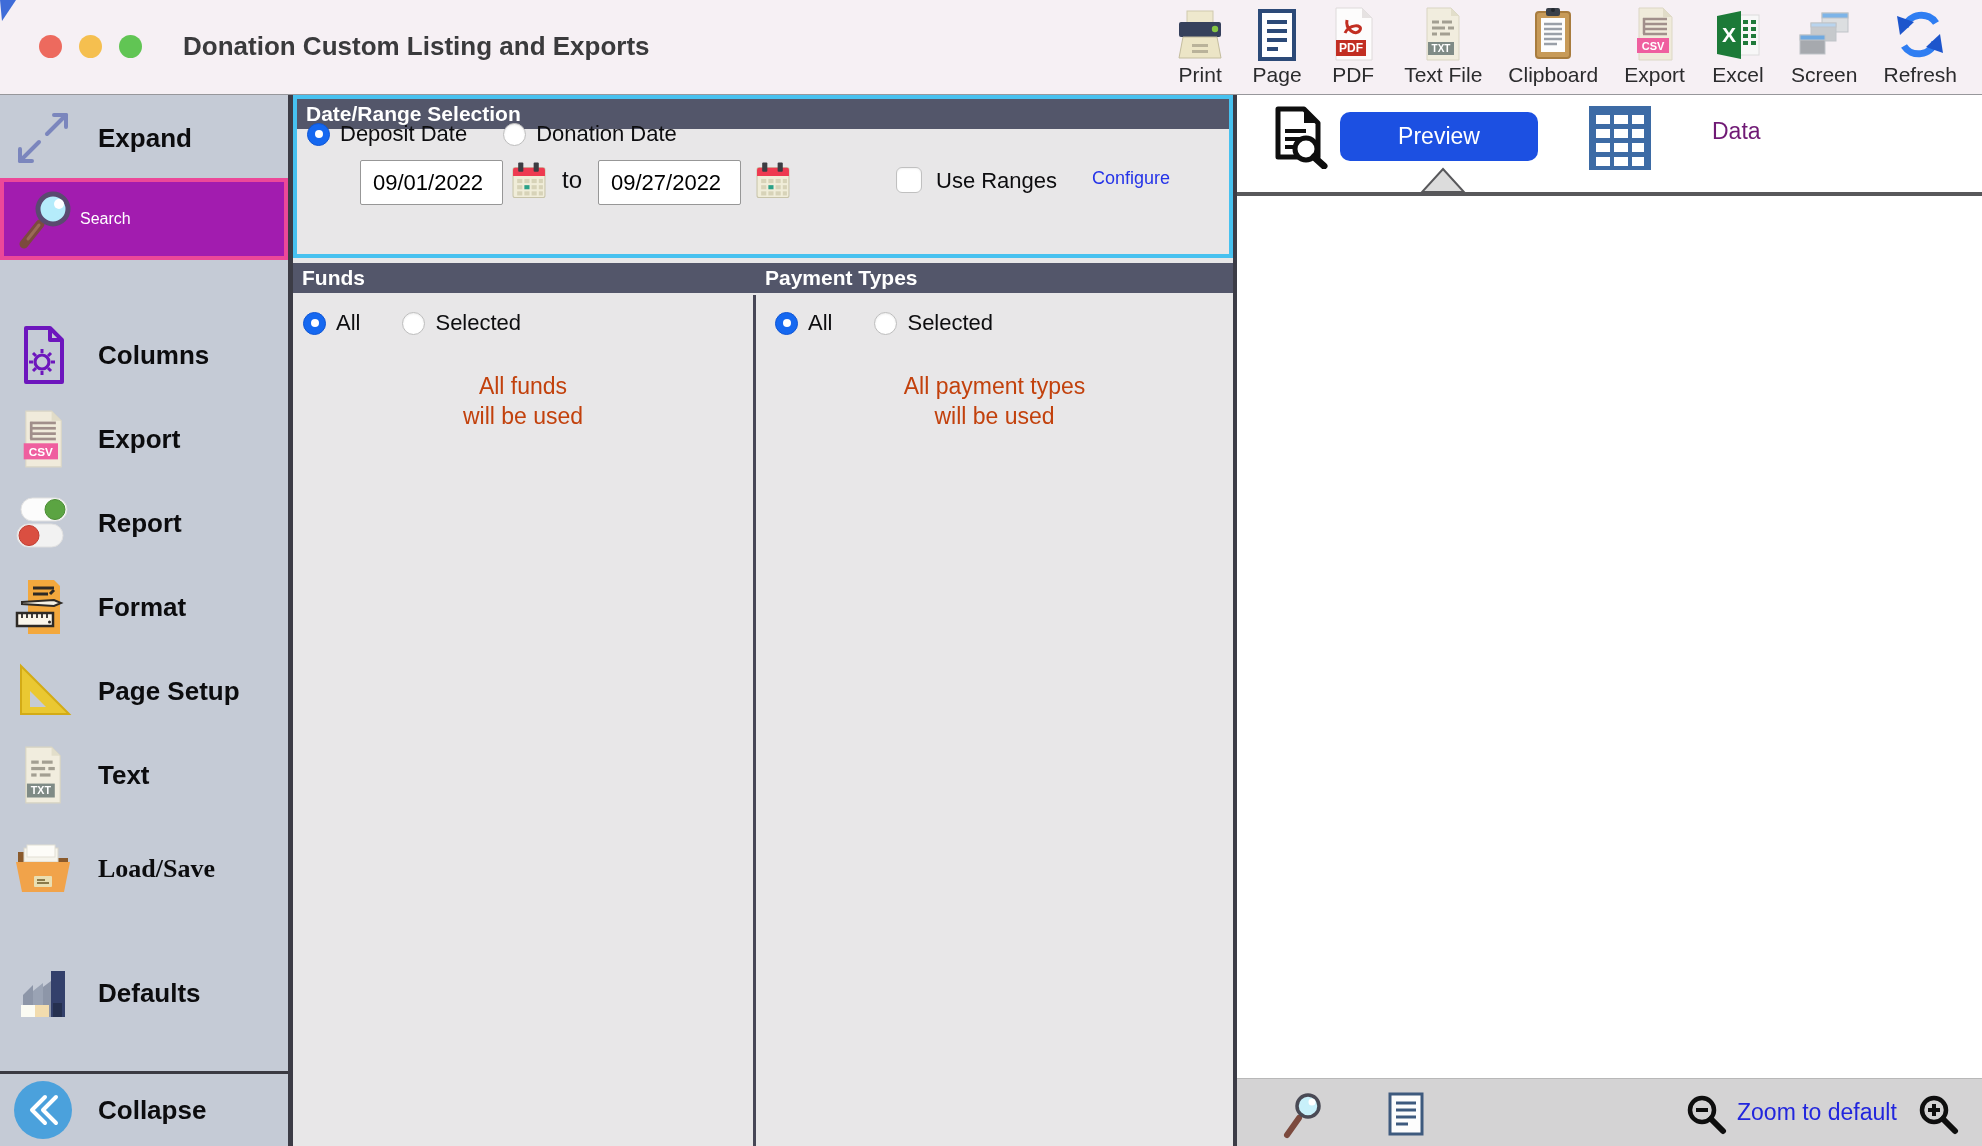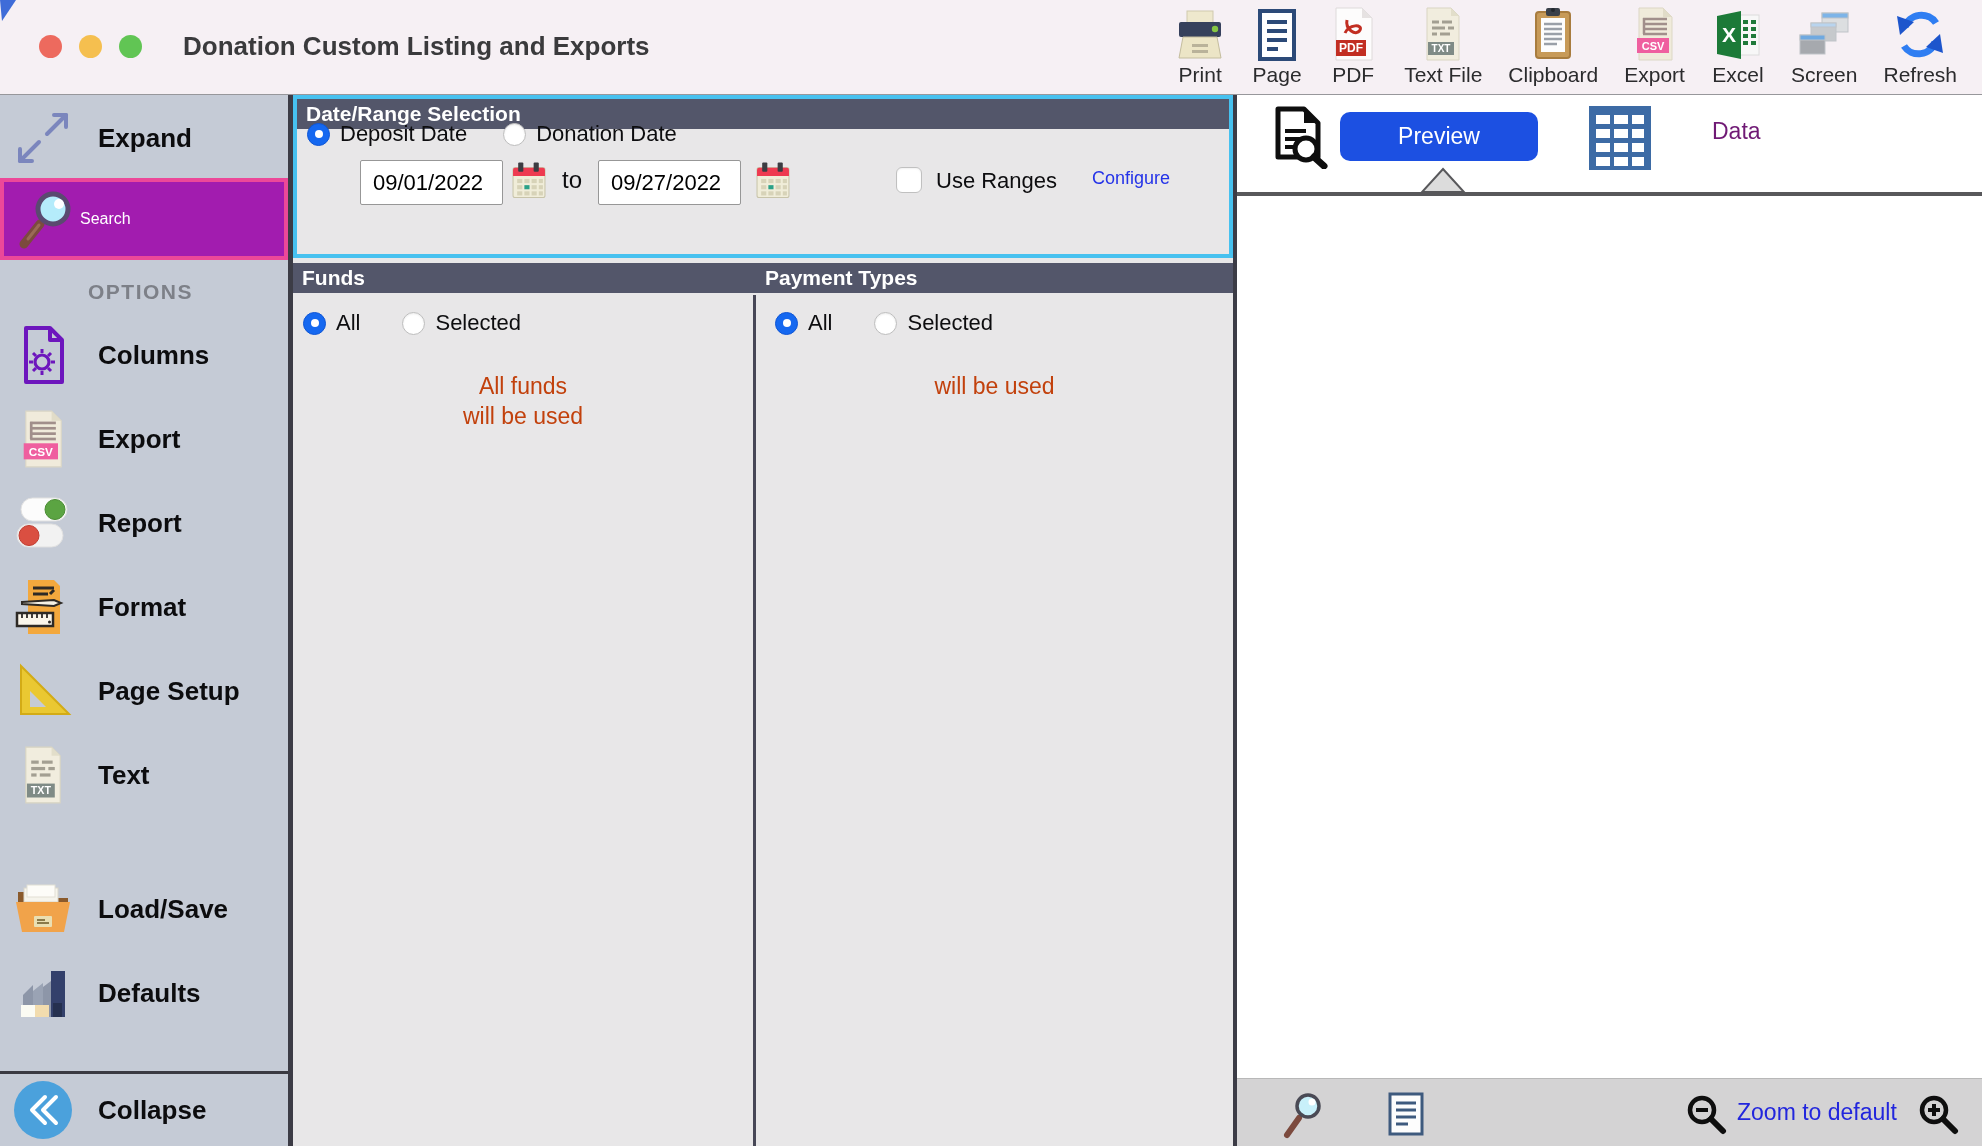--- a/index.html
+++ b/index.html
@@ -259,21 +259,20 @@
         <svg width="62" height="62" viewBox="0 0 62 62">
           <line x1="24" y1="36" x2="8" y2="56" stroke="#7c4a3e" stroke-width="9" stroke-linecap="round"></line>
           <line x1="23" y1="37" x2="12" y2="51" stroke="#9a6a55" stroke-width="3" stroke-linecap="round"></line>
           <circle cx="37" cy="21" r="15" fill="#b5ecfb" stroke="#5a4a70" stroke-width="5"></circle>
           <circle cx="43" cy="16" r="5" fill="#ffffff"></circle>
         </svg>
       </span>
       <span class="slbl">Search</span>
     </div>
 
-    <div class="sheader" style="top:180px;height:34px;line-height:34px;">OPTIONS</div>
 
     <div class="srow" style="top:218px;">
       <span class="sicon">
         <svg width="58" height="62" viewBox="0 0 58 62">
           <path d="M12,4 h24 l12,12 v42 h-36 z" fill="none" stroke="#6d16bd" stroke-width="4" stroke-linejoin="round"></path>
           <path d="M36,4 v12 h12" fill="none" stroke="#6d16bd" stroke-width="4" stroke-linejoin="round"></path>
           <circle cx="28" cy="38" r="7" fill="none" stroke="#6d16bd" stroke-width="3.2"></circle>
           <g stroke="#6d16bd" stroke-width="3">
             <line x1="28" y1="25" x2="28" y2="29"></line>
               <line x1="28" y1="47" x2="28" y2="51"></line>
@@ -369,21 +368,21 @@
               <line x1="21" y1="28" x2="31" y2="28"></line>
           </g>
           <rect x="9" y="36" width="26" height="13" fill="#7f8b86"></rect>
           <text x="22" y="46" font-size="10" font-weight="bold" fill="#ffffff" text-anchor="middle" font-family="Liberation Sans,sans-serif">TXT</text>
         </svg>
       </span>
       <span class="slbl">Text</span>
     </div>
 
 
-    <div class="srow" style="top:772px;">
+    <div class="srow" style="top:732px;font-family:Liberation Serif, serif;">
       <span class="sicon">
         <svg width="62" height="58" viewBox="0 0 62 58">
           <path d="M6,12 h18 l5,6 h27 v8 h-50 z" fill="#8a5a2c"></path>
           <rect x="12" y="8" width="34" height="14" fill="#f6f4ec" stroke="#d9d6ca"></rect>
           <rect x="15" y="5" width="28" height="12" fill="#fdfcf8" stroke="#e2dfd4"></rect>
           <polygon points="4,22 58,22 52,52 10,52" fill="#f1a34a"></polygon>
           <rect x="22" y="36" width="18" height="11" rx="1" fill="#eadfb2"></rect>
           <line x1="25" y1="40" x2="33" y2="40" stroke="#8a7a4a" stroke-width="2"></line>
           <line x1="25" y1="43" x2="37" y2="43" stroke="#8a7a4a" stroke-width="2"></line>
         </svg>
@@ -504,20 +503,21 @@
       <div>will be used</div>
     </div>
 
     <div class="fp-radios" style="left:482px;top:215px;">
       <span class="radio on"></span>
       <span class="rlabel">All</span>
       <span class="radio off" style="margin-left:42px;"></span>
       <span class="rlabel">Selected</span>
     </div>
     <div class="note" style="left:463px;top:276px;width:477px;">
+      <div>All payment types</div>
       <div>will be used</div>
     </div>
   </div>
 
   <div class="main-right-divider"></div>
 
   <div class="right">
     <div class="tabbar">
       <span class="icon-abs" style="left:33px;top:10px;">
         <svg width="60" height="64" viewBox="0 0 60 64">

